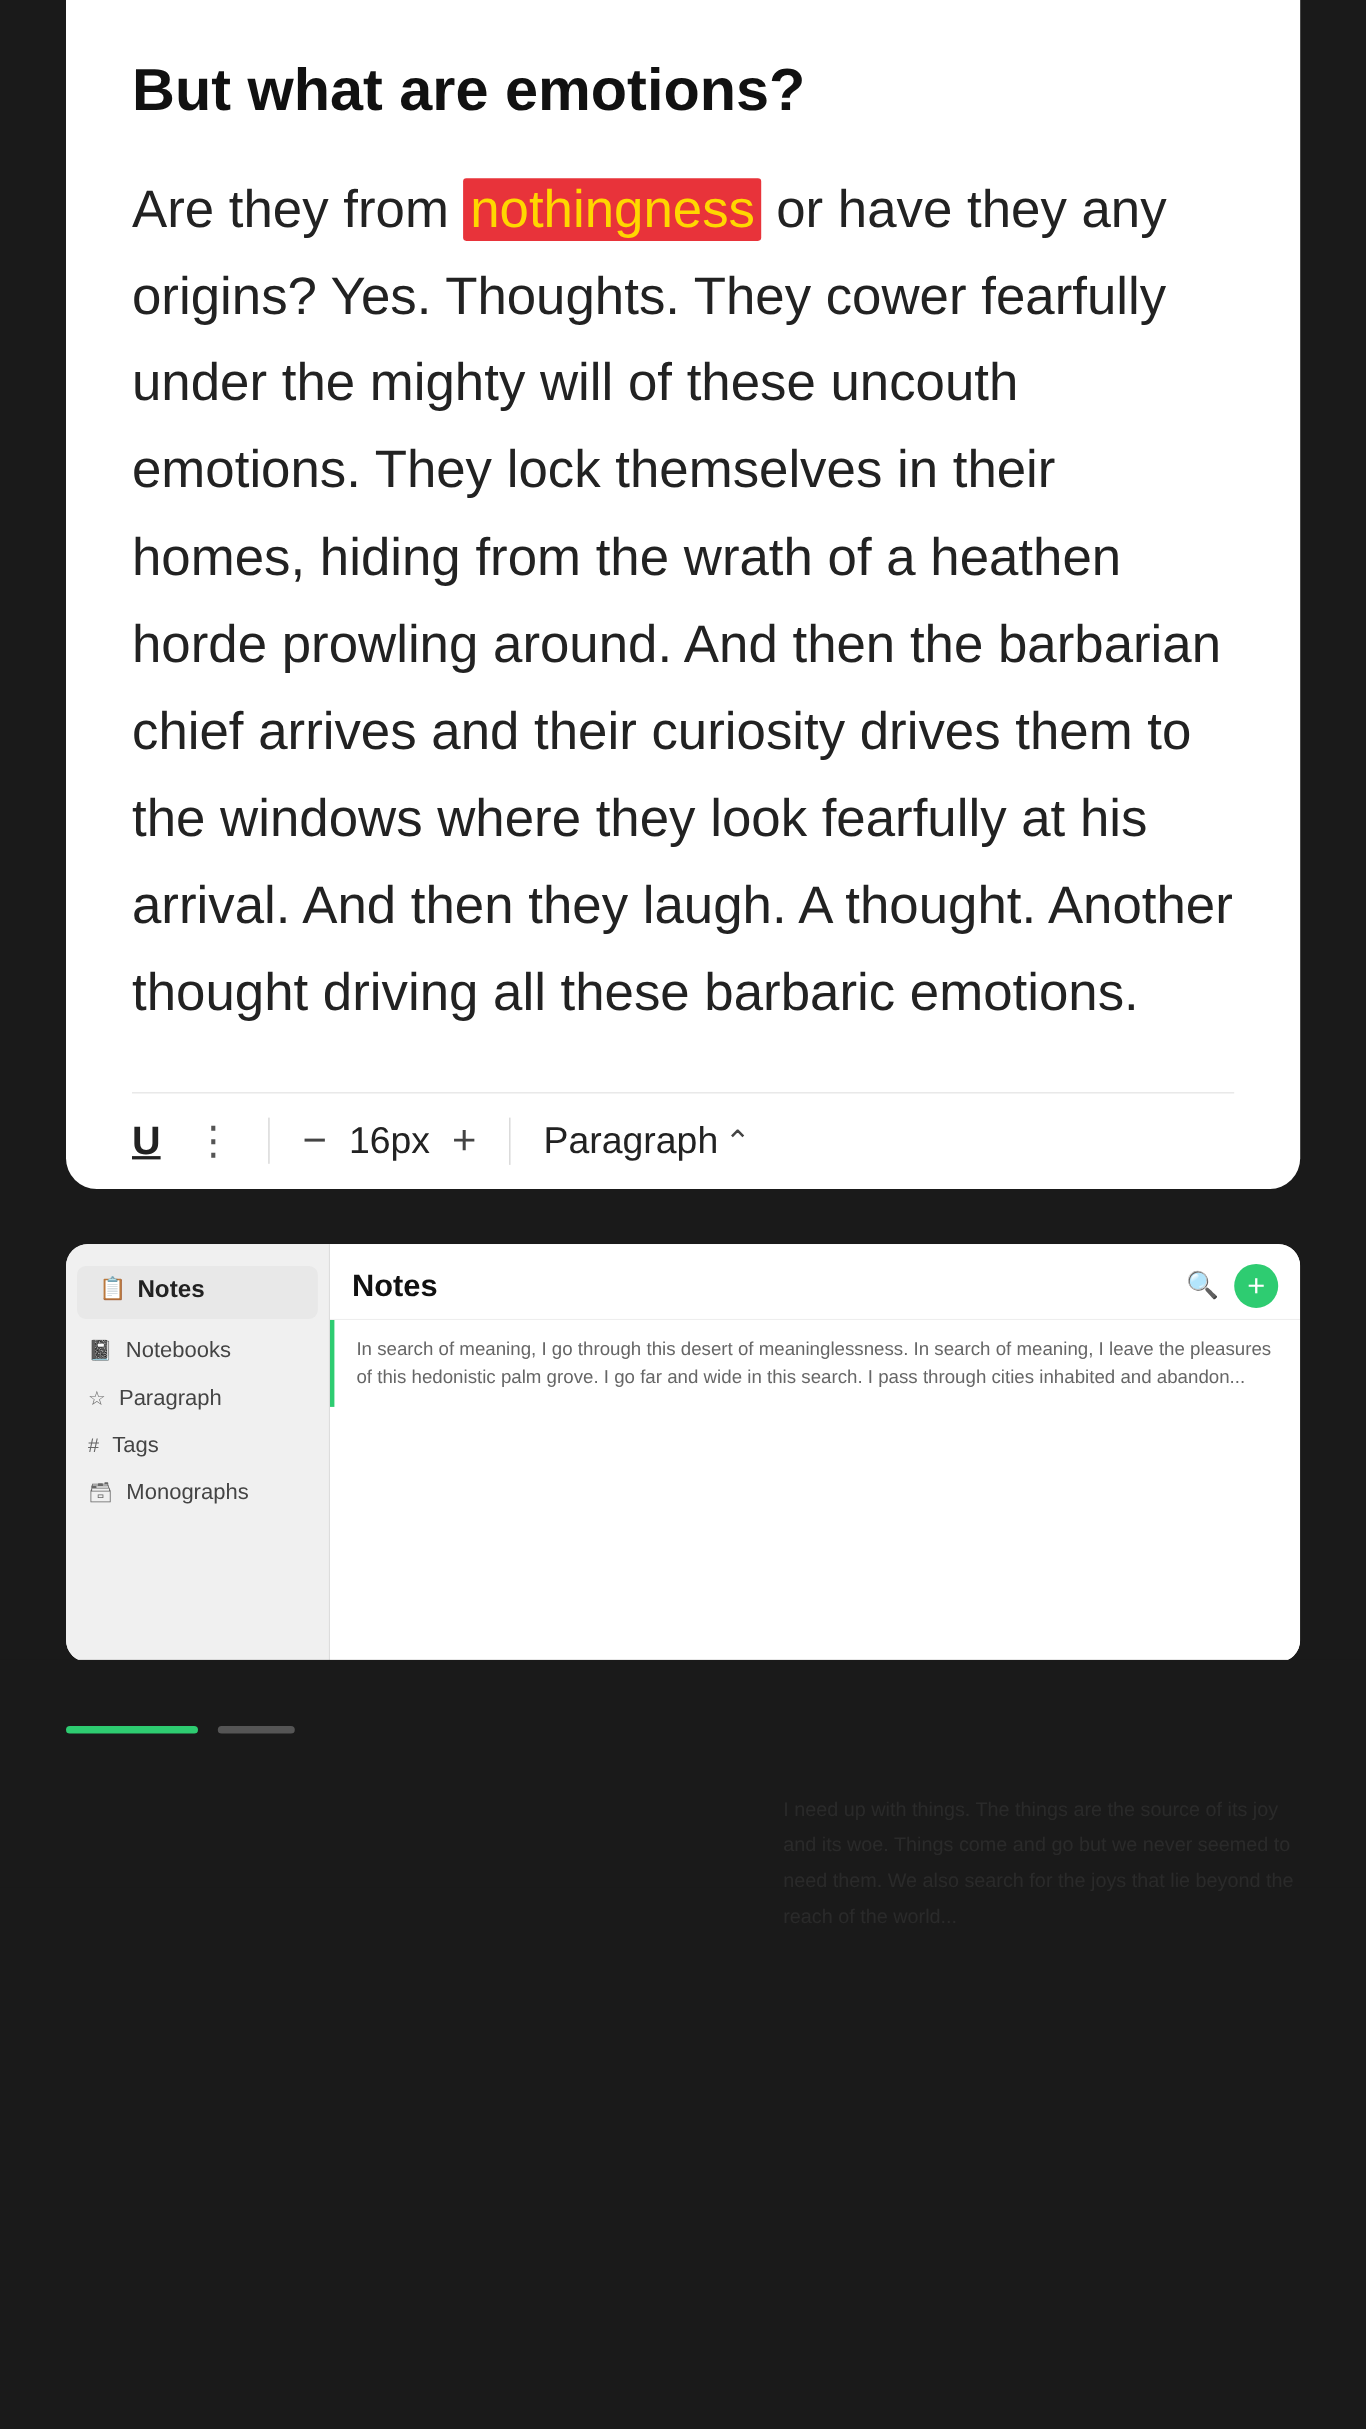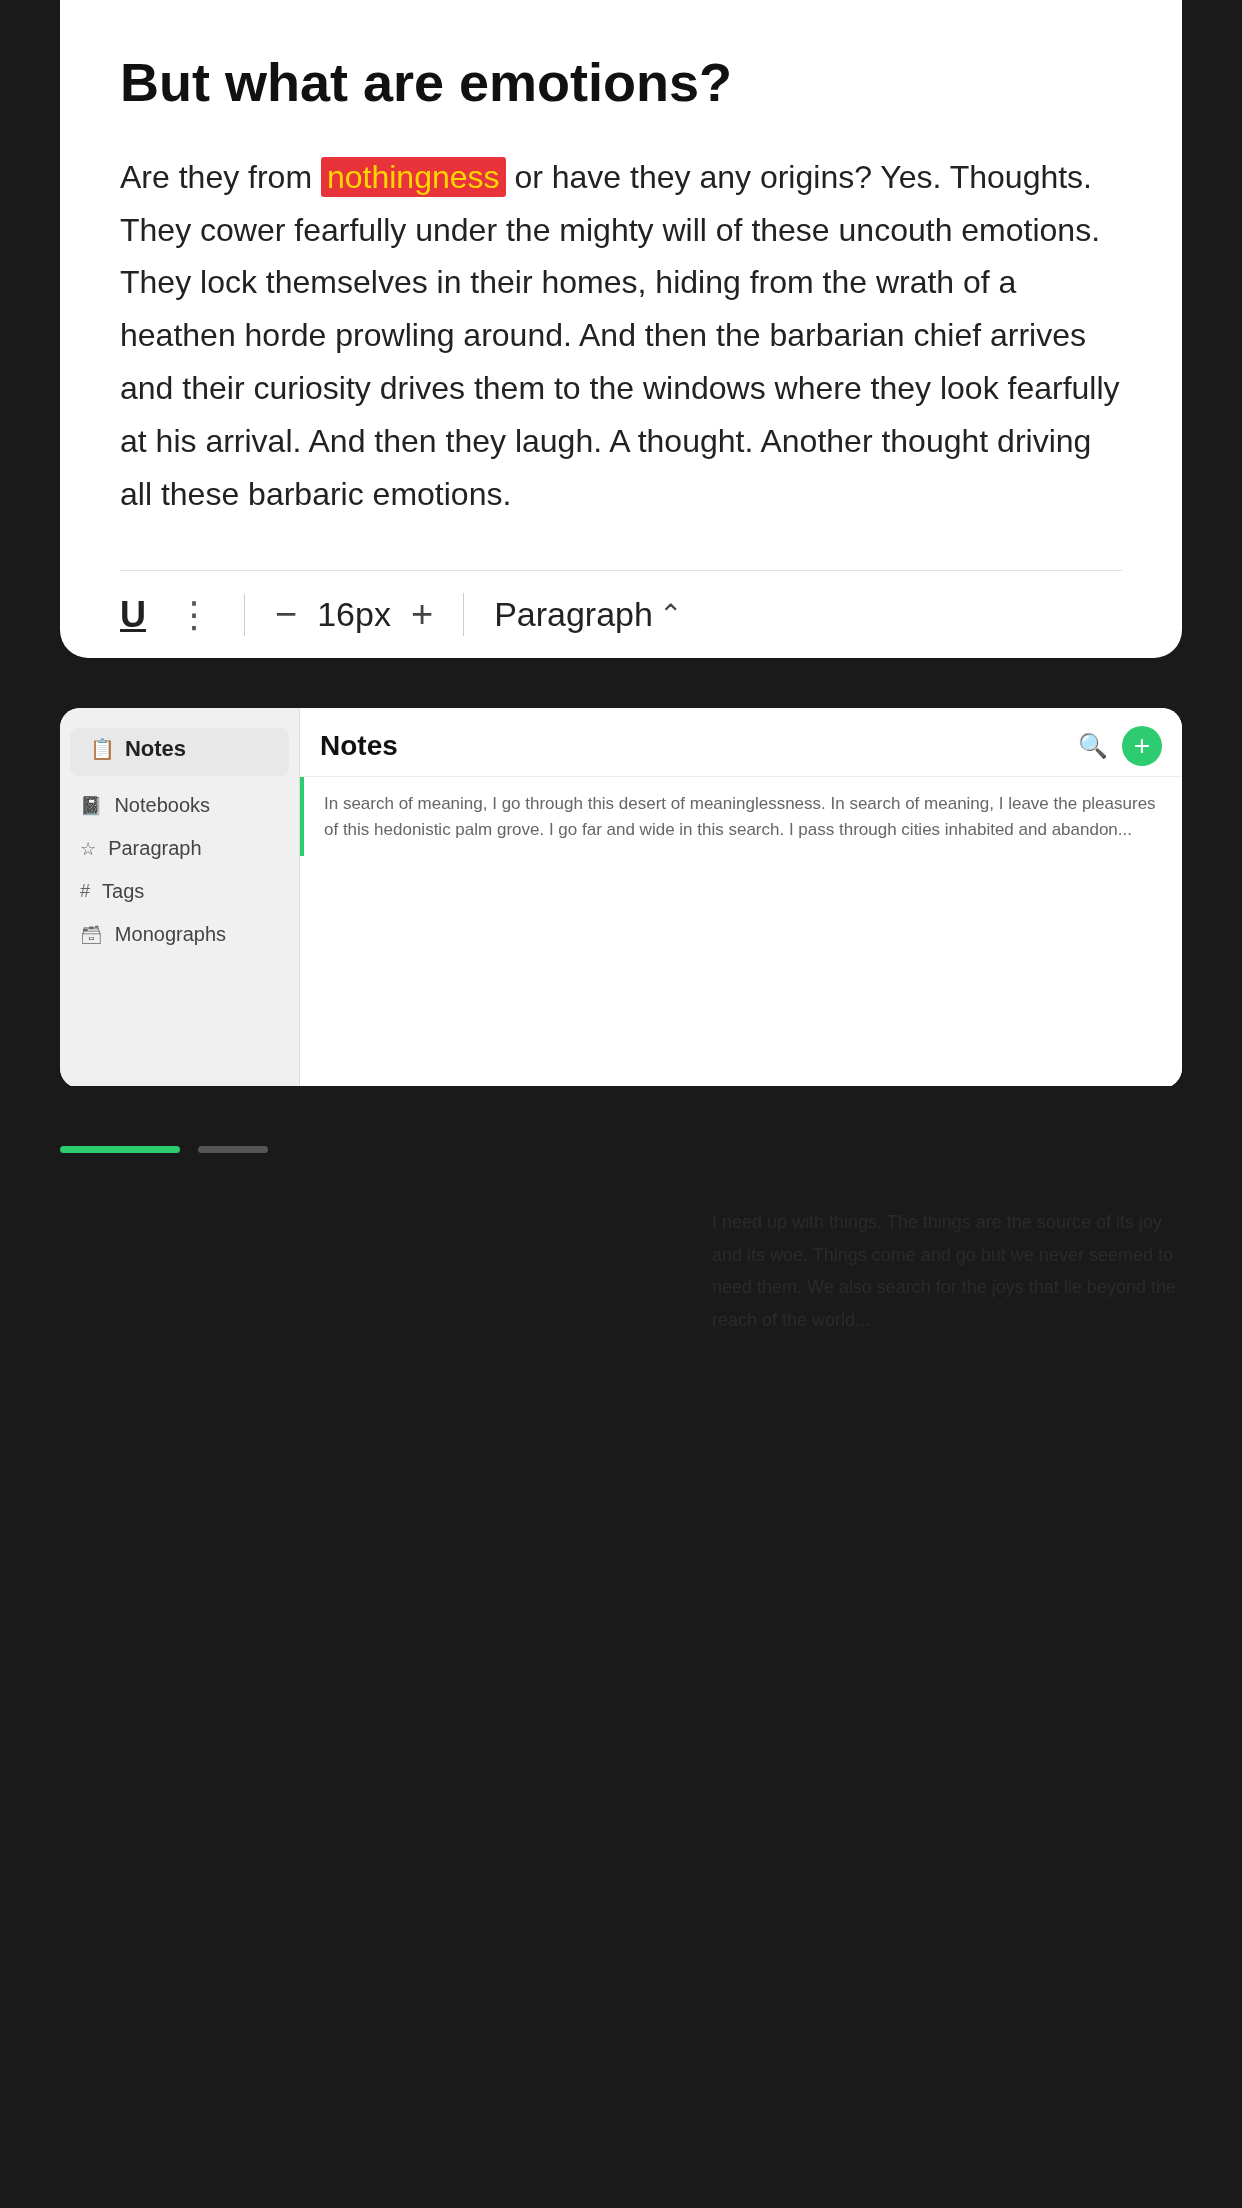--- a/index.html
+++ b/index.html
@@ -23,21 +23,21 @@
 
     .article-title {
       font-size: 54px;
       font-weight: 800;
       color: #111;
       margin-bottom: 36px;
       line-height: 1.2;
     }
 
     .article-body {
-      font-size: 32px;
+      font-size: 48px;
       color: #222;
       line-height: 1.65;
       margin-bottom: 50px;
     }
 
     .highlight-word {
       background: #e8333a;
       color: #ffd700;
       padding: 2px 6px;
       border-radius: 3px;

